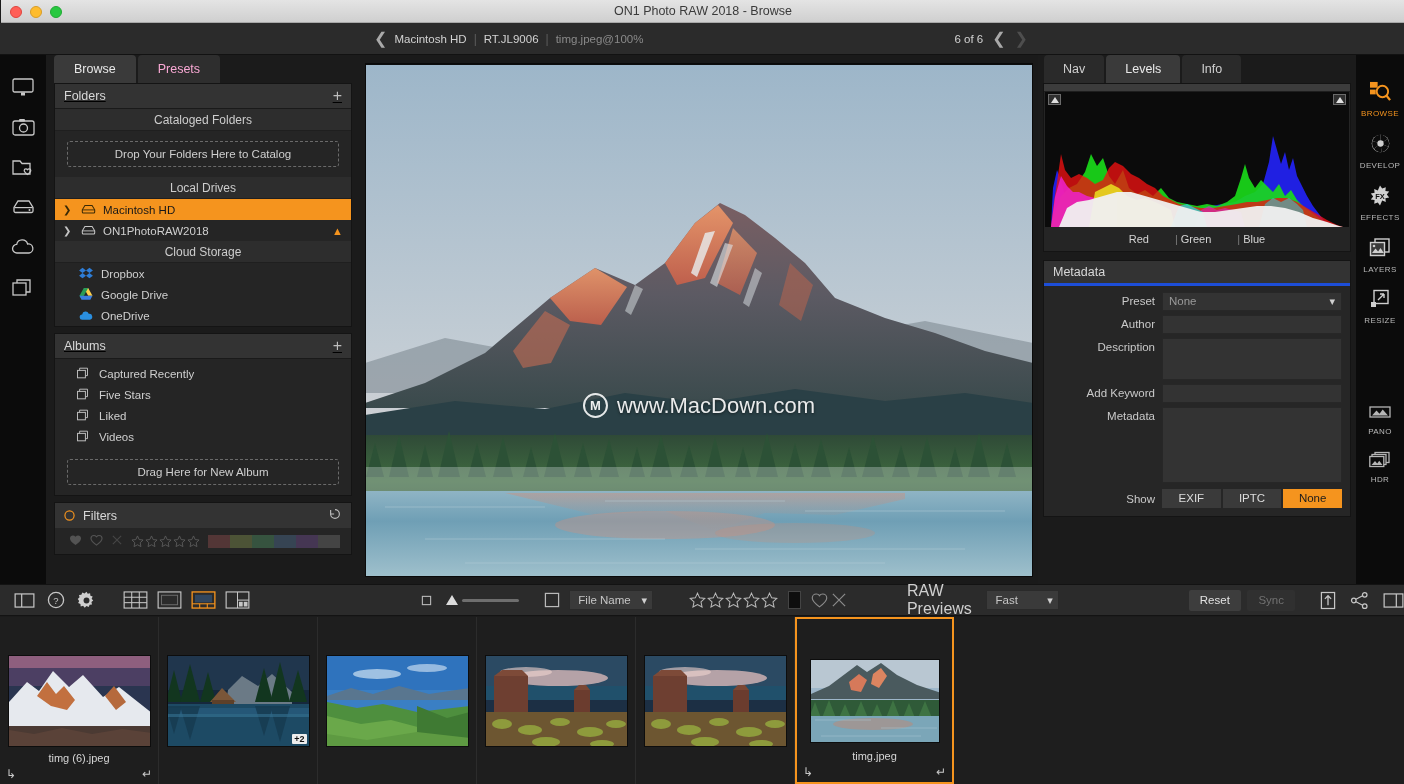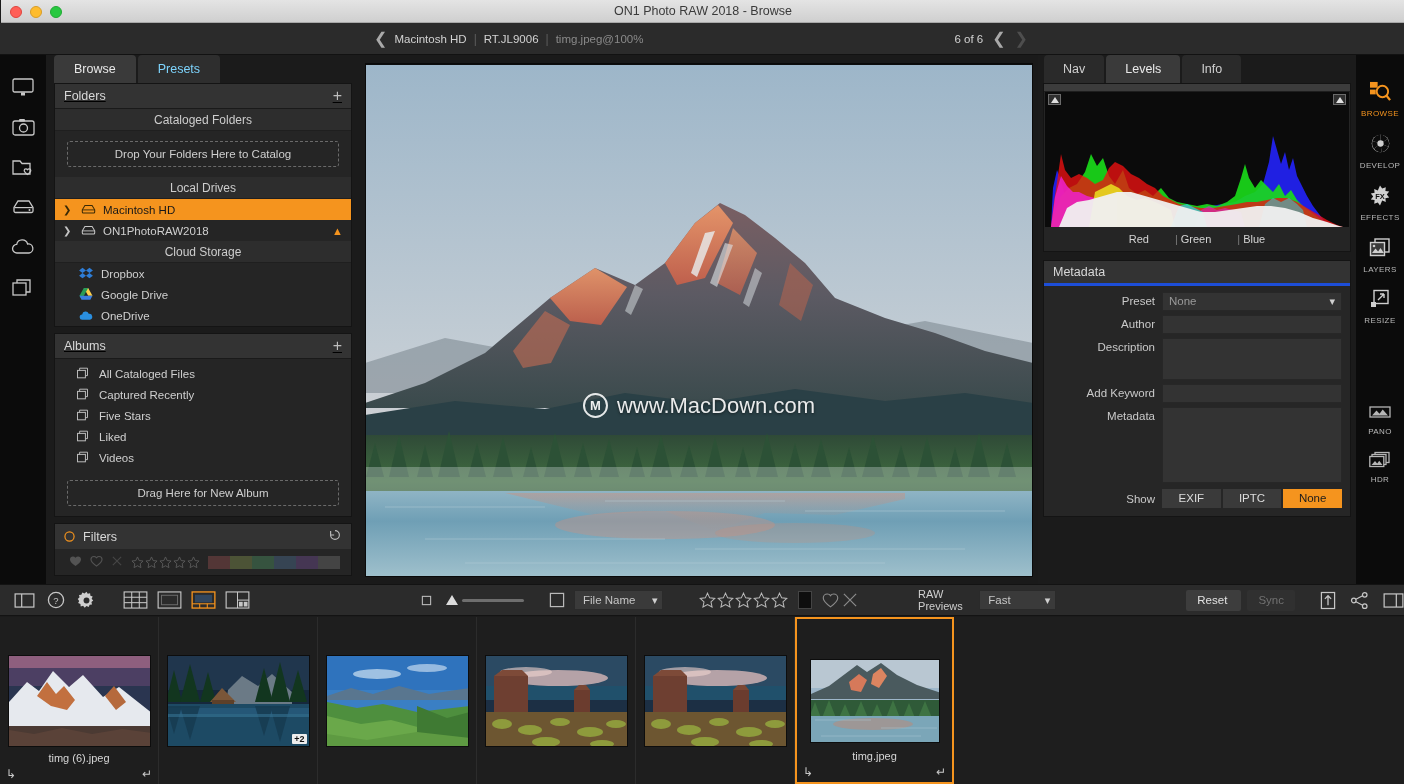--- a/index.html
+++ b/index.html
@@ -52,21 +52,21 @@
   .rail-ico { width: 30px; height: 28px; display: flex; align-items: center; justify-content: center; cursor: pointer; }
 
   
   .leftpanel {
     position: absolute; top: 55px; left: 46px; width: 314px; height: 529px;
     background: #1b1b1b;
   }
   .tabs { display: flex; height: 28px; padding-left: 8px; gap: 2px; }
   .tab {
     padding: 0 20px; height: 28px; line-height: 28px; font-size: 12.5px;
-    color: #7dd3fc; background: #2e2e2e; border-radius: 4px 4px 0 0;
+    color: #f9a8d4; background: #2e2e2e; border-radius: 4px 4px 0 0;
     cursor: pointer;
   }
   .tab.active { background: #3a3a3a; color: #e8e8e8; }
   .panel {
     margin: 0 8px 6px 8px; background: #252525; border: 1px solid #141414;
   }
   .panel-head {
     height: 25px; display: flex; align-items: center; justify-content: space-between;
     padding: 0 9px; background: #333333; border-bottom: 1px solid #1a1a1a; text-decoration: underline;
   }
@@ -181,21 +181,21 @@
     background: #3a3a3a; border: 1px solid #2a2a2a; height: 20px; display: flex;
     align-items: center; justify-content: space-between; padding: 0 5px 0 8px;
     font-size: 11.5px; color: #c6c6c6; cursor: pointer;
   }
   .stars { display: flex; gap: 1px; }
   .btn {
     height: 21px; padding: 0 11px; line-height: 21px; font-size: 11.5px;
     background: #3d3d3d; color: #e2e2e2; border-radius: 2px; cursor: pointer;
   }
   .btn.off { background: #303030; color: #717171; }
-  .label-sm { font-size: 11px; color: #cfcfcf; }
+  .label-sm { font-size: 16px; color: #cfcfcf; }
 
   
   .filmstrip {
     position: absolute; top: 617px; left: 0; width: 1404px; height: 167px;
     background: #1e1e1e; display: flex;
   }
   .cell {
     width: 159px; height: 167px; border-right: 1px solid #2c2c2c; position: relative;
     display: flex; flex-direction: column; align-items: center; justify-content: center;
     cursor: pointer;
@@ -350,27 +350,20 @@
         <span class="row-label">OneDrive</span>
       </div>
     </div>
 
     <div class="panel">
       <div class="panel-head">
         <span class="panel-title">Albums</span>
         <span class="plus">+</span>
       </div>
       <div style="padding:4px 0 2px 0">
-        <div class="alb-row">
-          <span><svg width="14" height="12" viewBox="0 0 16 13">
-                <rect x="0.6" y="3.5" width="9" height="8.5" fill="none" stroke="#c0c0c0" stroke-width="1.1"></rect>
-                <path d="M3 3.5V1h9v8.5h-2.4" fill="none" stroke="#c0c0c0" stroke-width="1.1"></path>
-              </svg></span>
-          <span>All Cataloged Files</span>
-        </div>
         <div class="alb-row">
           <span><svg width="14" height="12" viewBox="0 0 16 13">
                 <rect x="0.6" y="3.5" width="9" height="8.5" fill="none" stroke="#c0c0c0" stroke-width="1.1"></rect>
                 <path d="M3 3.5V1h9v8.5h-2.4" fill="none" stroke="#c0c0c0" stroke-width="1.1"></path>
               </svg></span>
           <span>Captured Recently</span>
         </div>
         <div class="alb-row">
           <span><svg width="14" height="12" viewBox="0 0 16 13">
                 <rect x="0.6" y="3.5" width="9" height="8.5" fill="none" stroke="#c0c0c0" stroke-width="1.1"></rect>

